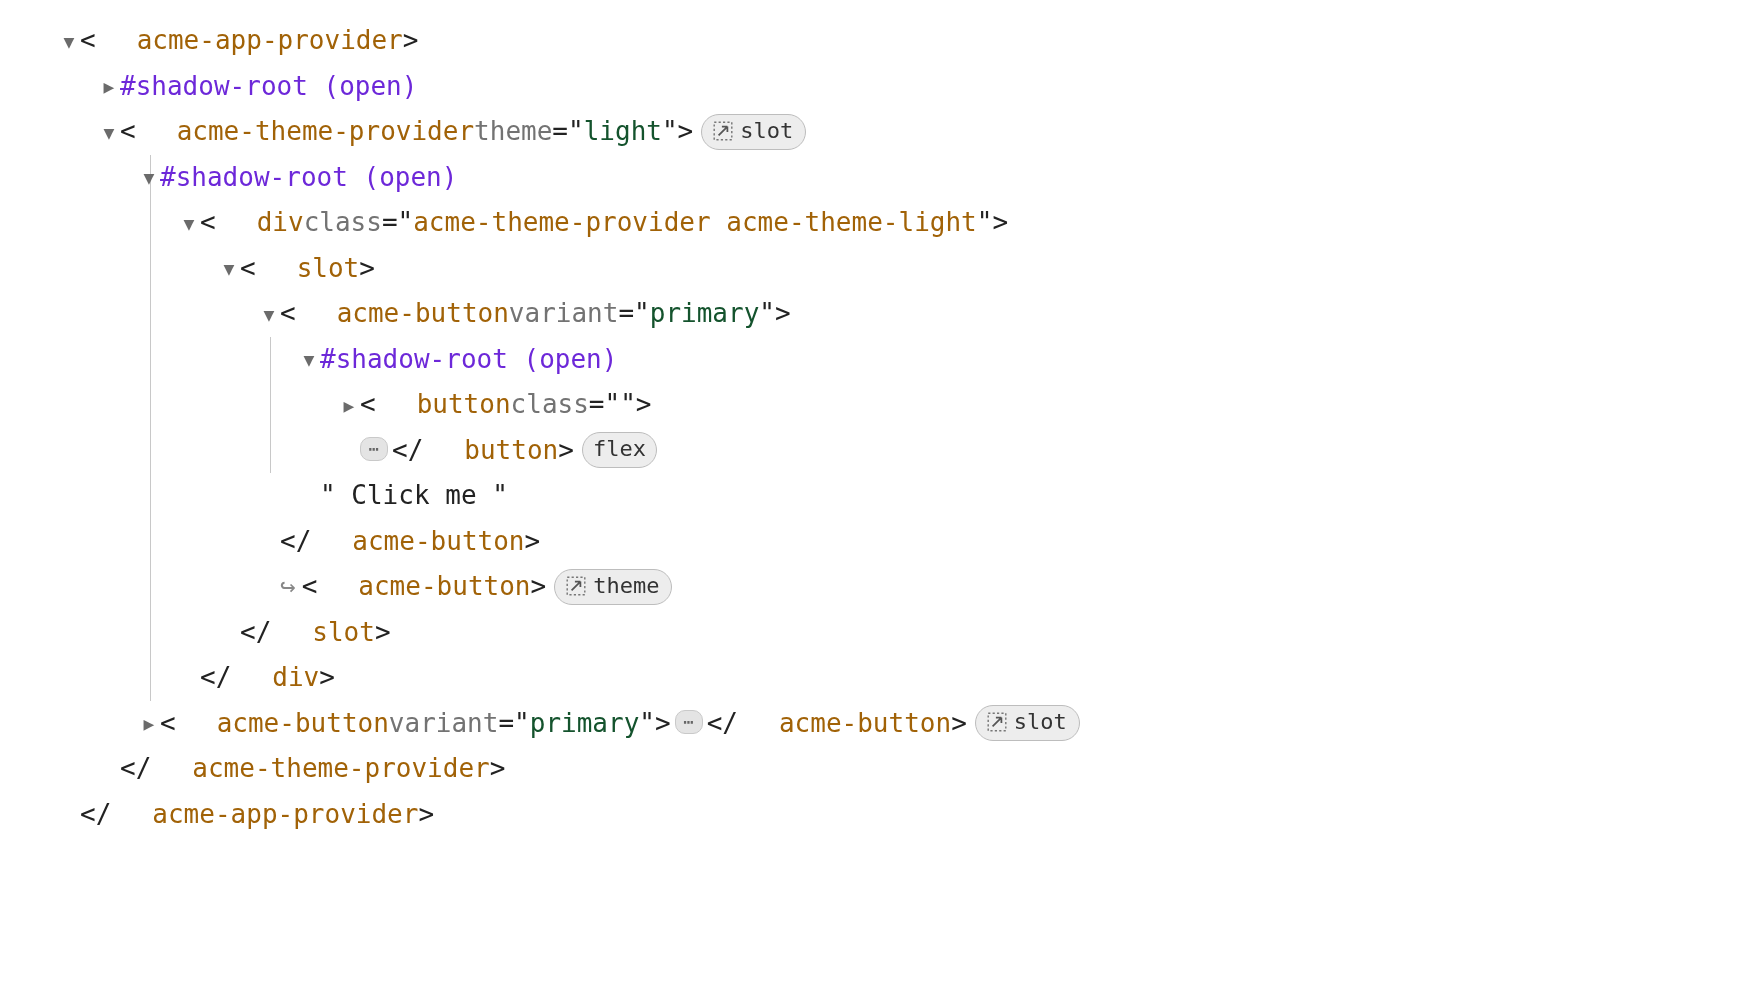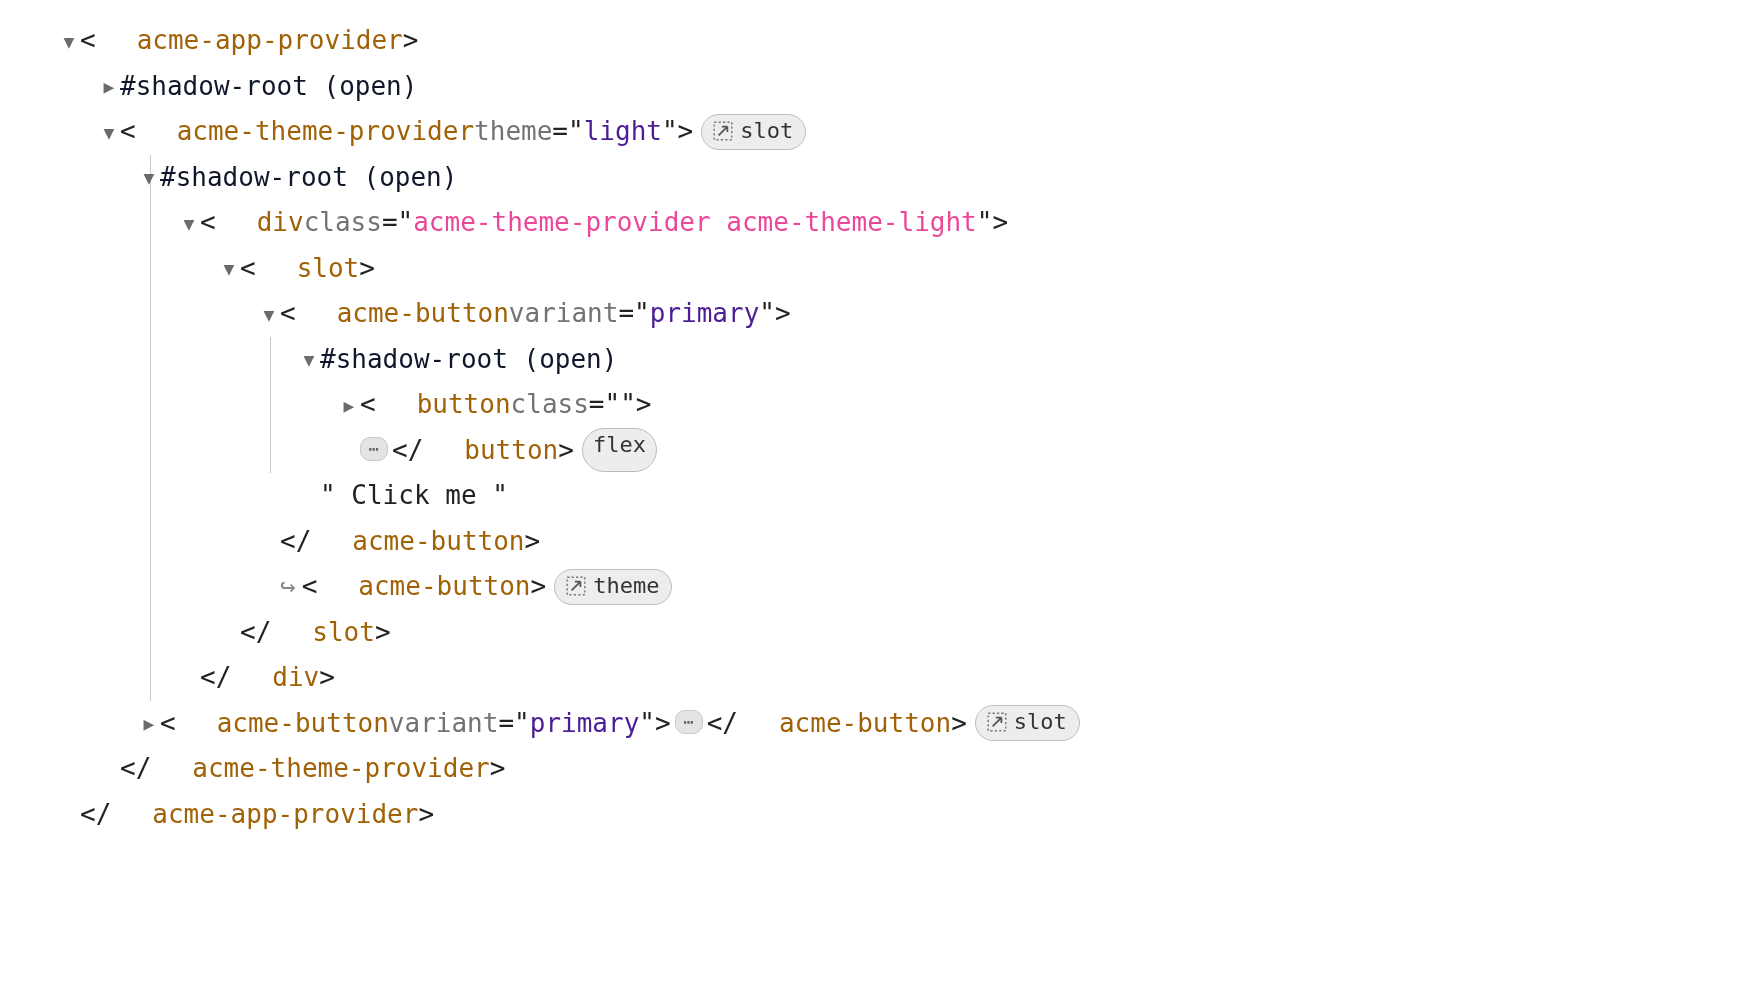--- a/index.html
+++ b/index.html
@@ -33,39 +33,39 @@
     color: #6b6b6b;
     font-size: 18px;
     line-height: 1;
     position: relative;
     top: 1px;
   }
   .tw.none { visibility: hidden; }
   .bracket, .punct { color: #222; }
   .tag { color: #a16207; margin-left: 41px; }
   .attr-name { color: #737373; }
-  .attr-value { color: #4c1d95; }
-  .shadow { color: #0f172a; }
-  .classval { color: #ec4899; }
+  .attr-value { color: #14532d; }
+  .shadow { color: #6d28d9; }
+  .classval { color: #a16207; }
   .txt { color: #222; }
   .badge {
     display: inline-flex;
     align-items: center;
     gap: 6px;
     border: 1px solid #bdbdbd;
     background: #ededed;
     border-radius: 999px;
     padding: 0px 12px 2px 10px;
     margin-left: 8px;
     font-family: ui-monospace, Menlo, monospace;
     font-size: 22px;
     color: #333;
     line-height: 1.45;
   }
-  .badge.small { padding: 0px 10px 10px 10px; }
+  .badge.small { padding: 0px 10px 2px 10px; }
   .ellipsis-pill {
     display: inline-flex;
     align-items: center;
     justify-content: center;
     width: 28px;
     height: 24px;
     border-radius: 10px;
     background: #e4e4e4;
     border: 1px solid #c9c9c9;
     color: #666;

